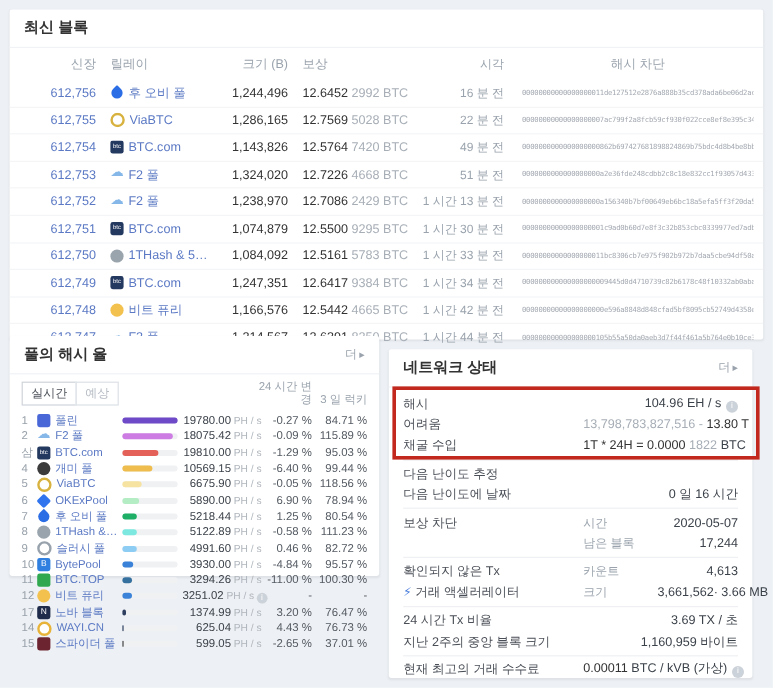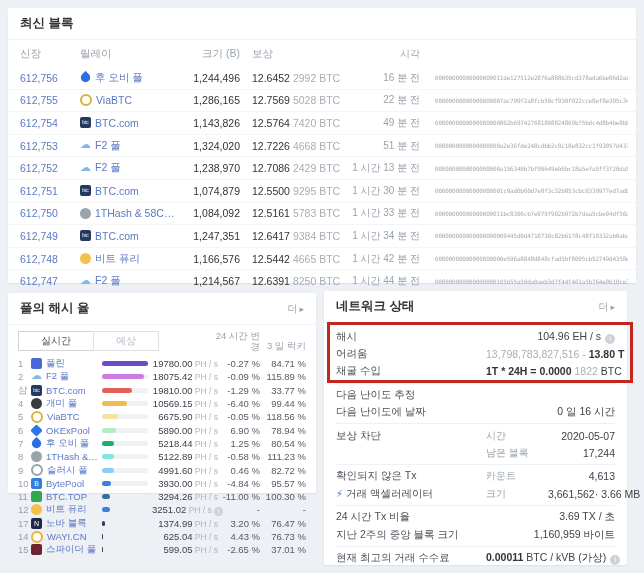--- a/index.html
+++ b/index.html
@@ -11,22 +11,22 @@
   .chev::after{content:"▸";margin-left:2px;font-size:9px;color:#9aa3ad}
   a{text-decoration:none}
   .lnk{color:#5b79c4;cursor:pointer}
 
   
   .p-blocks{left:8px;top:8px;width:628px;height:275px}
   .thead,.trow{display:grid;grid-template-columns:60px 96px 64px 100px 80px 1fr;align-items:center;padding:0 8px 0 12px}
   .thead{height:27px;color:#9aa3ad;font-size:10.5px}
   .trow{height:21.6px;border-bottom:1px solid #f4f5f7;font-size:10.5px}
   .trow:last-child{border-bottom:none}
-  .c-h{color:#5b79c4}
-  .c-r{white-space:nowrap;overflow:hidden;text-overflow:ellipsis;display:flex;align-items:center}
+  .c-h{text-align:right;color:#5b79c4}
+  .c-r{padding-left:12px;white-space:nowrap;overflow:hidden;text-overflow:ellipsis;display:flex;align-items:center}
   .c-r a{color:#5b79c4;white-space:nowrap;overflow:hidden;text-overflow:ellipsis}
   .c-s{text-align:right;color:#333}
   .c-rw{padding-left:12px;white-space:nowrap}
   .c-rw b{font-weight:400;color:#333}
   .c-rw i{font-style:normal;color:#a7aeb6}
   .c-t{text-align:right;color:#9aa3ad;font-size:10px;white-space:nowrap}
   .c-hash{padding-left:15px;font-family:"DejaVu Sans Mono",monospace;font-size:6px;letter-spacing:-0.2px;color:#a3a9b1;white-space:nowrap;overflow:hidden}
   .thead .c-hash{font-family:"Liberation Sans","DejaVu Sans",sans-serif;font-size:10.5px;letter-spacing:0;text-align:center;color:#9aa3ad;overflow:visible}
   .thead .c-h,.thead .c-s{color:#9aa3ad}
 
@@ -50,24 +50,24 @@
   .ic-novablock{background:#1f2b4a}
   .ic-novablock::after{content:"N";position:absolute;left:0;top:0;width:11px;text-align:center;font-size:7px;line-height:11px;color:#fff}
   .ic-wayi{background:#fff;border:2px solid #e8b339;border-radius:50%;width:8px;height:8px;flex-basis:8px}
   .ic-spider{background:#6b2430}
   .info{display:inline-block;width:10px;height:10px;margin-left:4px;border-radius:50%;background:#ccd2d9;vertical-align:-1px}
   .info::after{content:"i";display:block;text-align:center;font-size:7px;line-height:10px;color:#fff}
   .bolt{color:#4a7edb;margin-right:3px;font-size:10px}
   .bolt::after{content:"⚡"}
 
   
-  .p-pools{left:8px;top:293px;width:308px;height:200px}
+  .p-pools{left:8px;top:280px;width:308px;height:200px}
   .subhead{display:flex;align-items:flex-end;padding:6px 10px 4px 10px}
   .tabs{display:flex;margin-bottom:2px}
-  .tab{border:1px solid #dde1e6;background:#fff;padding:2px 22px;font-size:10px;color:#b6bcc4;cursor:pointer}
+  .tab{border:1px solid #dde1e6;background:#fff;padding:2px 7px;font-size:10px;color:#b6bcc4;cursor:pointer}
   .tab.active{color:#4a4f57;border-color:#cfd4da}
   .tab + .tab{margin-left:-1px}
   .sh-spacer{flex:1}
   .ph-chg{width:52px;text-align:right;font-size:9.5px;color:#9aa3ad;line-height:1.15}
   .ph-lucky{width:46px;text-align:right;font-size:9.5px;color:#9aa3ad}
   .prow{display:flex;align-items:center;height:13.3px;padding:0 10px;font-size:9.5px}
   .pr-rank{width:13px;flex:0 0 13px;color:#98a1aa}
   .pr-name{flex:1 1 auto;min-width:0;color:#5b79c4;white-space:nowrap;overflow:hidden;text-overflow:ellipsis;margin-right:3px}
   .pr-bar{width:46px;flex:0 0 46px;height:5px;background:#f0f1f3;border-radius:3px;margin-right:4px}
   .pr-bar i{display:block;height:5px;border-radius:3px}
@@ -79,39 +79,40 @@
   .prow .info{width:9px;height:9px;margin-left:2px}
 
   
   .p-net{left:324px;top:291px;width:303px;height:274px;overflow:visible}
   .nbody{padding:5px 12px 0 12px}
   .nrow{display:flex;align-items:center;height:17.4px;font-size:10.5px}
   .nlabel{flex:0 0 150px;color:#4a4f57;white-space:nowrap;overflow:hidden}
   .nkey{flex:0 0 62px;color:#9aa3ad;font-size:10px}
   .nval{flex:1;text-align:right;color:#3c424a;white-space:nowrap}
   .nval .sub{color:#a7aeb6}
-  .nval b{font-weight:700;color:#333}
+  .nval b{font-weight:400;color:#333}
   .ndiv{border-top:1px solid #eef0f3;margin:2.5px 0}
   .red-box{position:absolute;left:3px;right:-6px;top:31px;height:55px;border:3px solid #c2281d;pointer-events:none;z-index:5}
 </style>
 </head>
 <body>
 
 <div class="screen">
 
   <div class="panel p-blocks">
     <div class="phead">
         <span>최신 블록</span>
       </div>
     <div class="thead">
       <span class="c-h">신장</span>
       <span class="c-r">릴레이</span>
       <span class="c-s">크기 (B)</span>
       <span class="c-rw">보상</span>
       <span class="c-t">시각</span>
+      <span class="c-hash">해시 차단</span>
     </div>
 
     <div class="trow">
       <a class="c-h">612,756</a>
       <span class="c-r">
           <i class="ic ic-huobi"></i>
           <a>후 오비 풀</a>
         </span>
       <span class="c-s">1,244,496</span>
       <span class="c-rw"><b>12.6452</b> <i>2992</i> <i>BTC</i></span>
@@ -258,21 +259,21 @@
     </div>
     <div class="prow">
       <span class="pr-rank">삼</span>
         <i class="ic ic-btccom"></i>
       <a class="pr-name">BTC.com</a>
       <span class="pr-bar">
           <i style="width:65.6%;background:#e36159"></i>
         </span>
       <span class="pr-val"><b>19810.00</b><i> PH / s</i></span>
       <span class="pr-chg">-1.29 %</span>
-      <span class="pr-lucky">33.77 %</span>
+      <span class="pr-lucky">95.03 %</span>
     </div>
     <div class="prow">
       <span class="pr-rank">4</span>
         <i class="ic ic-antpool"></i>
       <a class="pr-name">개미 풀</a>
       <span class="pr-bar">
           <i style="width:53.4%;background:#eebd4e"></i>
         </span>
       <span class="pr-val"><b>10569.15</b><i> PH / s</i></span>
       <span class="pr-chg">-6.40 %</span>

